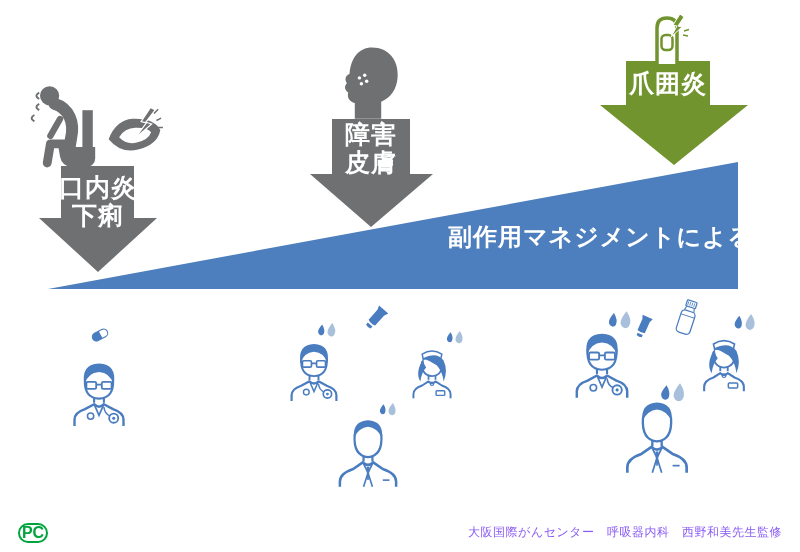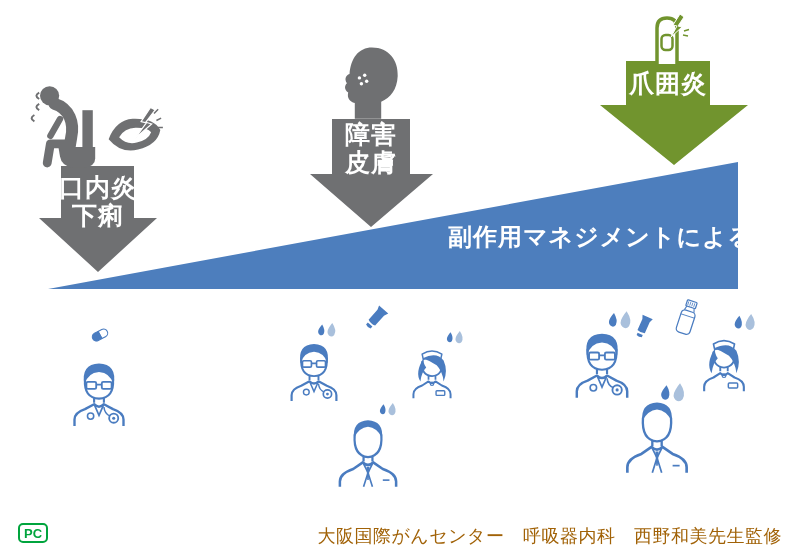--- a/index.html
+++ b/index.html
@@ -3,24 +3,24 @@
 <meta charset="utf-8">
 <style>
   html,body{margin:0;padding:0;background:#fff;}
   .stage{position:relative;width:800px;height:552px;background:#ffffff;overflow:hidden;
          font-family:"Liberation Sans",sans-serif;}
   .abs{position:absolute;}
   .label{position:absolute;color:#ffffff;font-weight:bold;text-align:center;white-space:nowrap;}
   .arrow-label{font-size:25px;line-height:28px;letter-spacing:1px;font-family:Liberation Mono, monospace;}
   .wedge-title{position:absolute;left:408px;top:222px;color:#ffffff;font-weight:bold;
                font-size:24px;line-height:30px;letter-spacing:1px;white-space:nowrap;margin-left:40px;}
-  .credit{position:absolute;right:18px;top:524px;font-size:18px;color:#a16207;letter-spacing:0.5px;white-space:nowrap;text-align:right;}
+  .credit{position:absolute;right:18px;top:524px;font-size:12px;color:#8b5cf6;letter-spacing:0.5px;white-space:nowrap;text-align:right;}
   .pc-badge{position:absolute;left:18px;top:523px;width:26px;height:16px;border:2px solid #00A43D;
-            border-radius:5px;display:flex;align-items:center;justify-content:center;
-            color:#00A43D;font-weight:bold;font-size:13px;letter-spacing:0px;line-height:1;}
+            border-radius:10px;display:flex;align-items:center;justify-content:center;
+            color:#00A43D;font-weight:bold;font-size:16px;letter-spacing:0px;line-height:1;}
   svg.fill{display:block;width:100%;height:100%;}
   .gray-ic{color:#6F7072;}
   .green-ic{color:#71942E;}
   .staff{color:#4A7CC0;}
 </style>
 </head>
 <body>
 
 <div class="stage">
 

